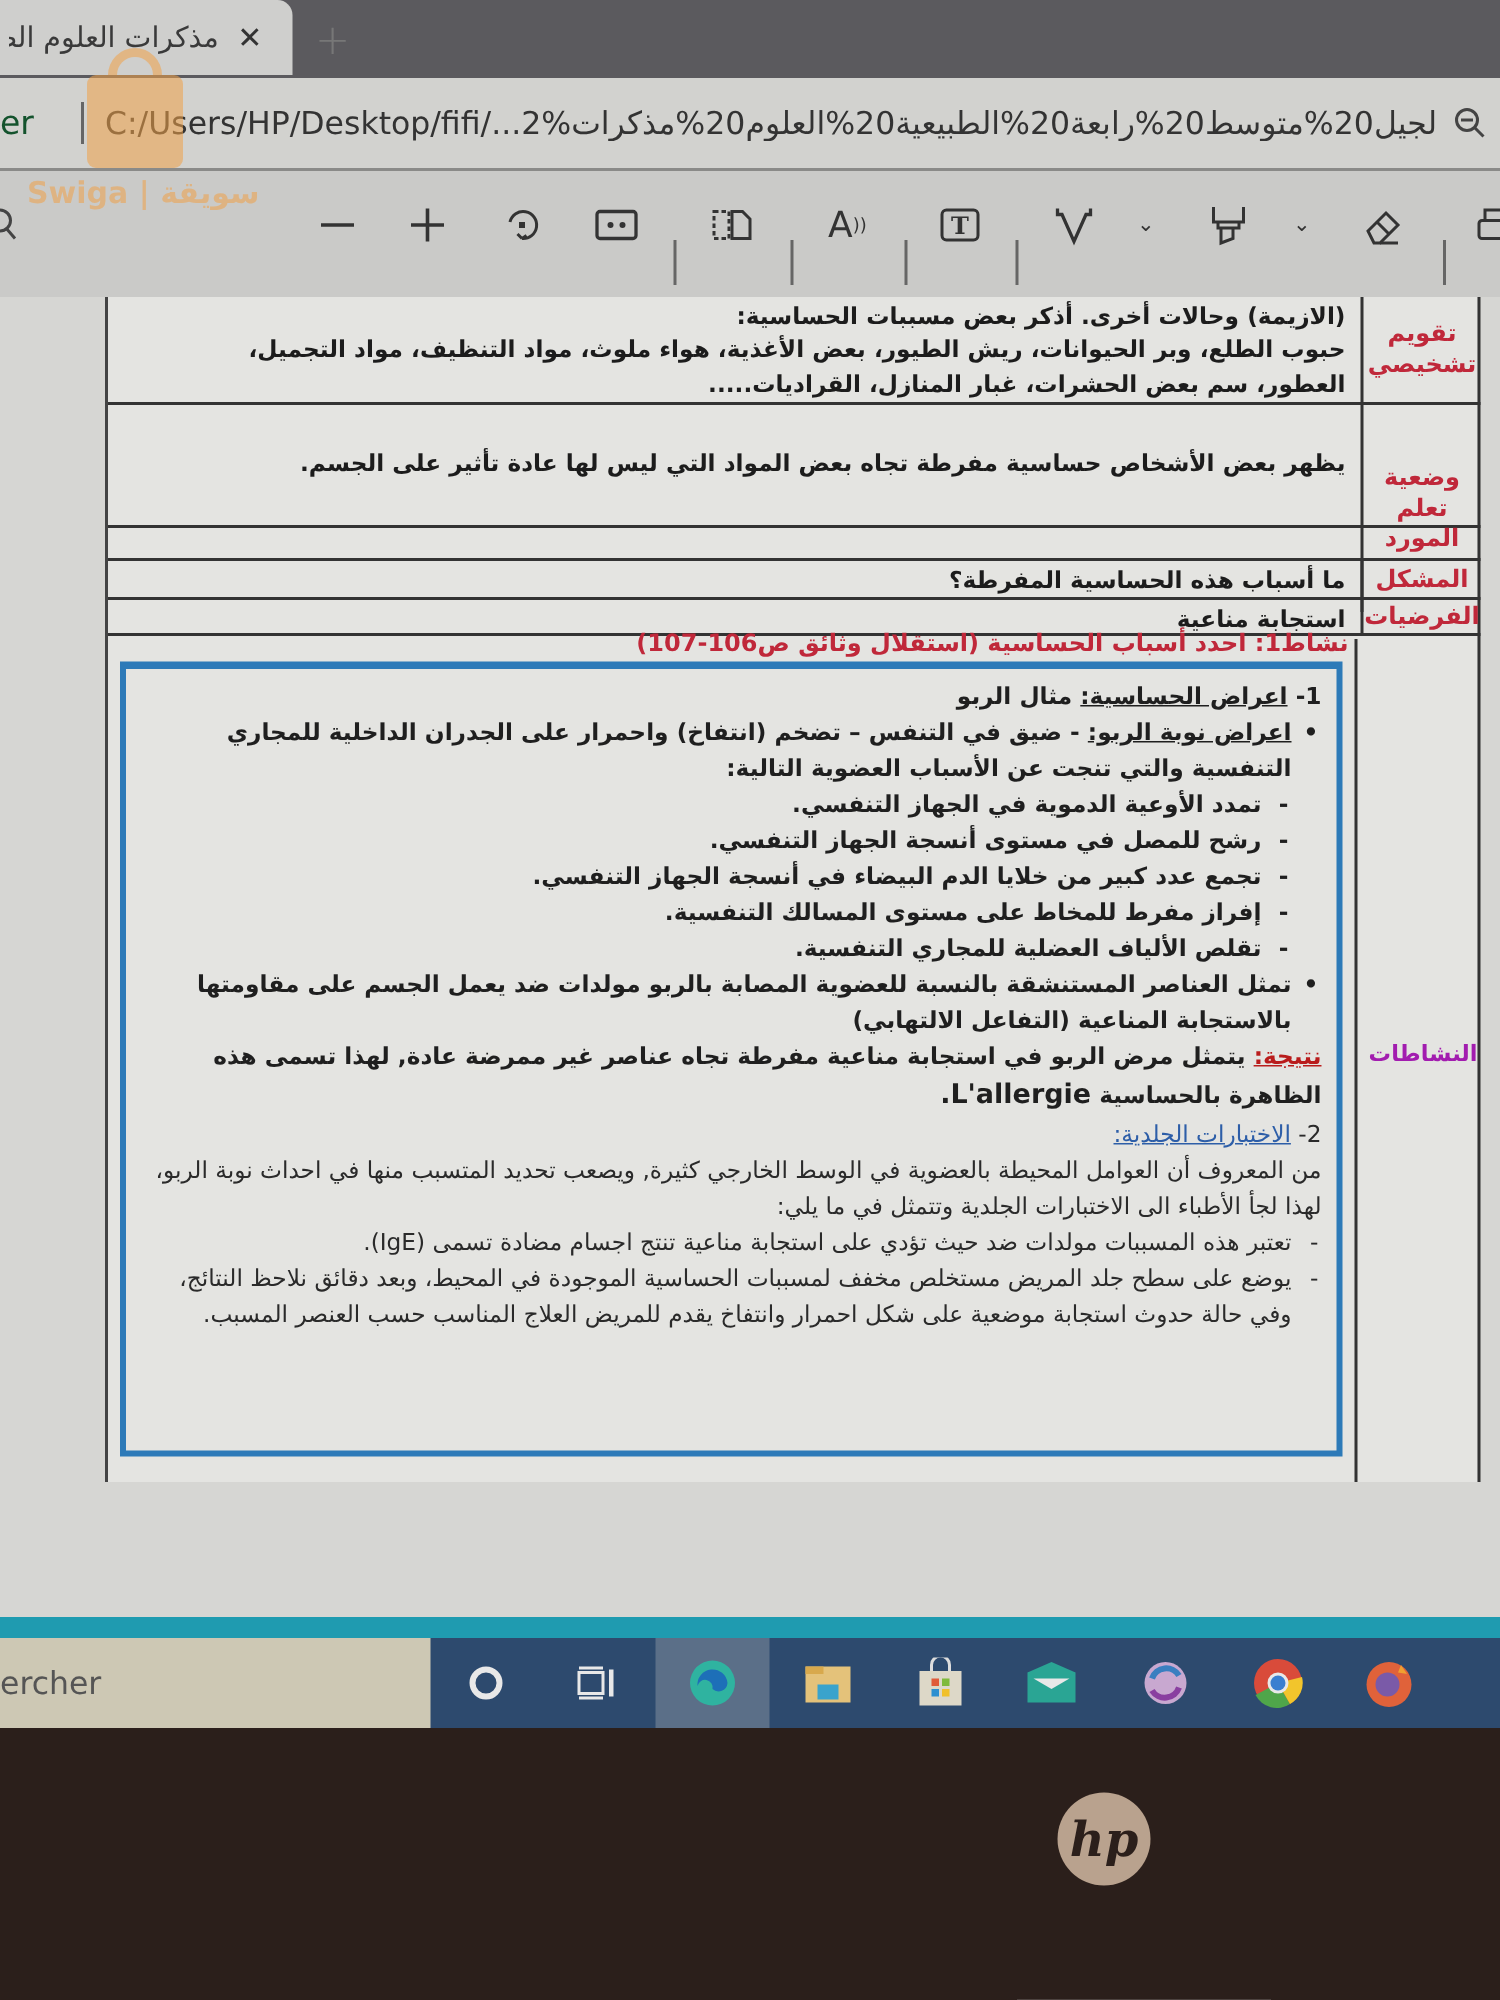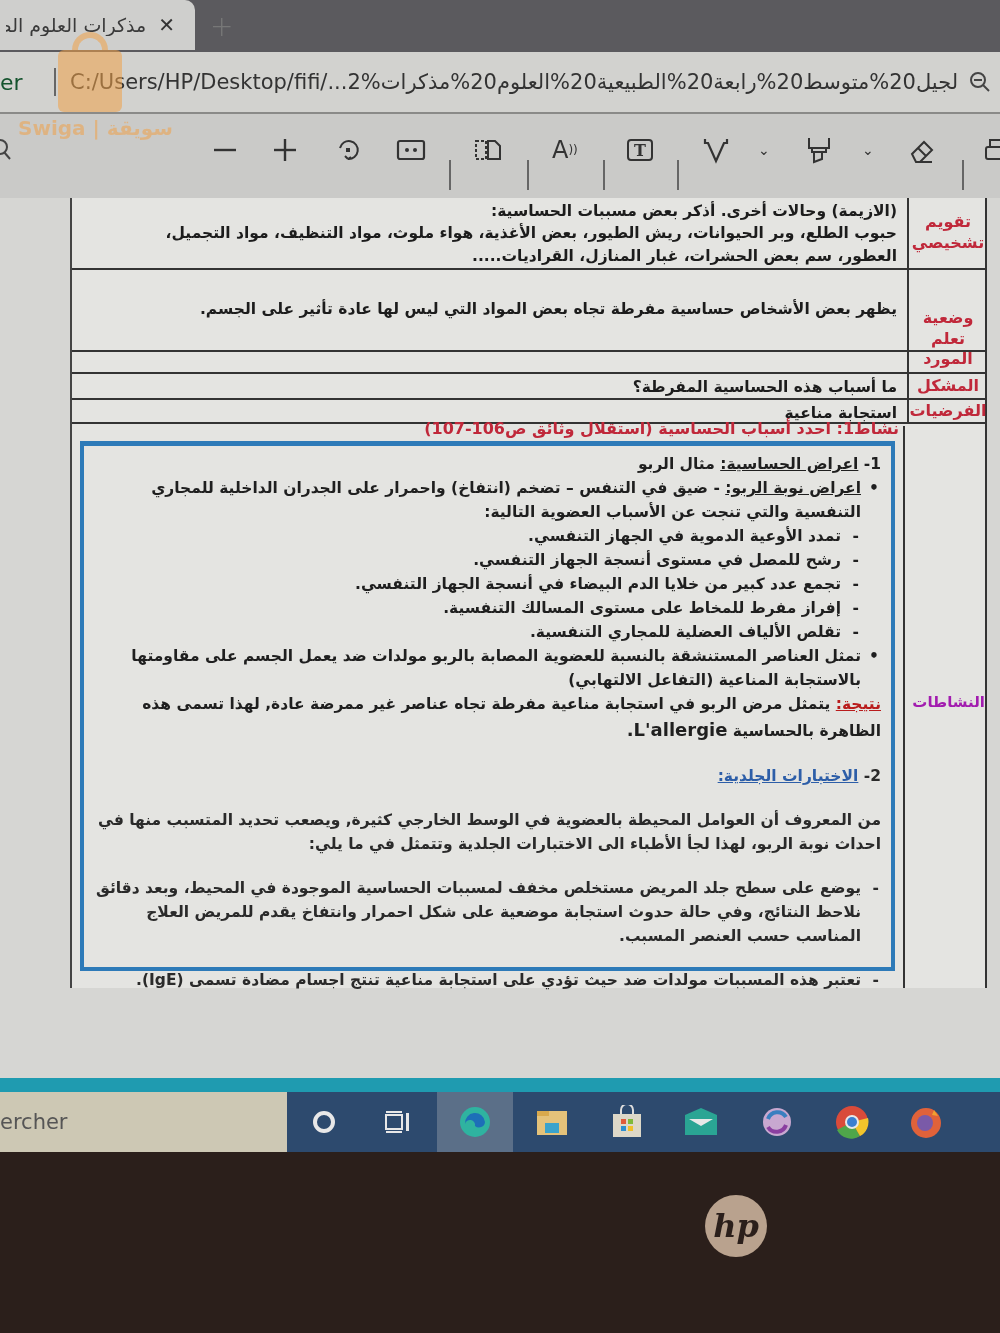--- a/index.html
+++ b/index.html
@@ -36,21 +36,21 @@
   .labelcell { position: absolute; right: 0; top: 0; bottom: 0; width: 80px; border-left: 2px solid #333; color: #c0283a; font-weight: bold; font-size: 16px; direction: rtl; text-align: center; display: flex; flex-direction: column; justify-content: center; line-height: 1.3; }
   .contentcell { position: absolute; left: 6px; right: 86px; top: 0; bottom: 0; direction: rtl; text-align: right; font-weight: bold; color: #1c1c1c; font-size: 15.5px; line-height: 1.45; padding: 2px 4px; }
   .rightcol { position: absolute; right: -15px; top: 0; width: 15px; height: 790px; border-left: 2px solid #333; }
 
   .activity-title { position: absolute; right: 86px; top: 221px; direction: rtl; color: #c0283a; font-weight: bold; font-size: 16px; }
   .bluebox { position: absolute; left: 8px; top: 243px; width: 815px; height: 530px; border: 4px solid #2d7ab8; border-top-width: 5px; }
   .box-inner { position: absolute; left: 8px; right: 10px; top: 6px; direction: rtl; text-align: right; font-size: 15.5px; font-weight: bold; color: #1f1f1f; line-height: 1.55; }
   .box-inner .u { text-decoration: underline; }
   .box-inner .red { color: #b91c1c; }
   .box-inner .blue { color: #2d5ea8; }
-  .box-inner .light { font-weight: bold; color: #2a2a2a; margin-top: 20px; }
+  .box-inner .light { font-weight: normal; color: #2a2a2a; }
   .li { padding-right: 20px; position: relative; }
   .li::before { content: "-"; position: absolute; right: 2px; }
   .bul { padding-right: 20px; position: relative; }
   .bul::before { content: "•"; position: absolute; right: 2px; }
   .activities-label { position: absolute; right: 0; top: 495px; width: 80px; color: #a21caf; font-weight: bold; font-size: 15px; direction: rtl; }
 
   
   .teal-strip { position: absolute; left: 0; top: 1078px; width: 1000px; height: 14px; background: #1f9bb0; }
   .taskbar { position: absolute; left: 0; top: 1092px; width: 1000px; height: 72px; background: #2d4a6e; }
   .search { position: absolute; left: 0; top: 0; width: 287px; height: 60px; background: #cdc8b4; display: flex; align-items: center; font-size: 21px; color: #555; padding-left: 0; }
@@ -223,24 +223,24 @@
         <div class="li" style="margin-right:20px;">تقلص الألياف العضلية للمجاري التنفسية.</div>
         <div class="bul">تمثل العناصر المستنشقة بالنسبة للعضوية المصابة بالربو مولدات ضد يعمل الجسم على مقاومتها بالاستجابة المناعية (التفاعل الالتهابي)</div>
         <div>
           <span class="red u">نتيجة:</span><span> يتمثل مرض الربو في استجابة مناعية مفرطة تجاه عناصر غير ممرضة عادة, لهذا تسمى هذه الظاهرة بالحساسية </span><span style="font-size:18px;">L'allergie.</span>
         </div>
         <div class="light">
           <span>2-</span>
           <span class="blue u">الاختبارات الجلدية:</span>
         </div>
         <div class="light">من المعروف أن العوامل المحيطة بالعضوية في الوسط الخارجي كثيرة, ويصعب تحديد المتسبب منها في احداث نوبة الربو، لهذا لجأ الأطباء الى الاختبارات الجلدية وتتمثل في ما يلي:</div>
-        <div class="li light">يوضع على سطح جلد المريض مستخلص مخفف لمسببات الحساسية الموجودة في المحيط، وبعد دقائق نلاحظ النتائج، وفي حالة حدوث استجابة موضعية على شكل احمرار وانتفاخ يقدم للمريض العلاج المناسب حسب العنصر المسبب.</div>
         <div class="li light">
           <span>تعتبر هذه المسببات مولدات ضد حيث تؤدي على استجابة مناعية تنتج اجسام مضادة تسمى (IgE).</span>
         </div>
+        <div class="li light">يوضع على سطح جلد المريض مستخلص مخفف لمسببات الحساسية الموجودة في المحيط، وبعد دقائق نلاحظ النتائج، وفي حالة حدوث استجابة موضعية على شكل احمرار وانتفاخ يقدم للمريض العلاج المناسب حسب العنصر المسبب.</div>
       </div>
     </div>
   </div>
 </div>
 
 <div class="teal-strip"></div>
 <div class="taskbar">
   <div class="search">
     <span>ercher</span>
   </div>

